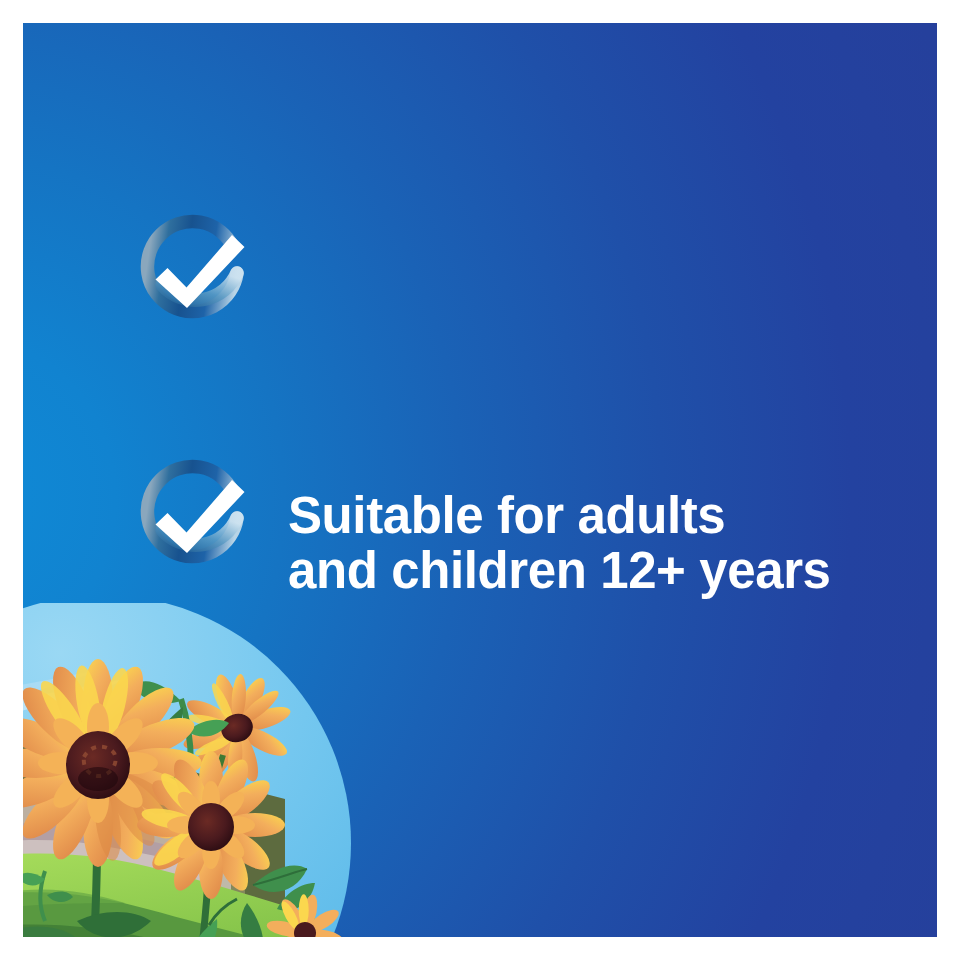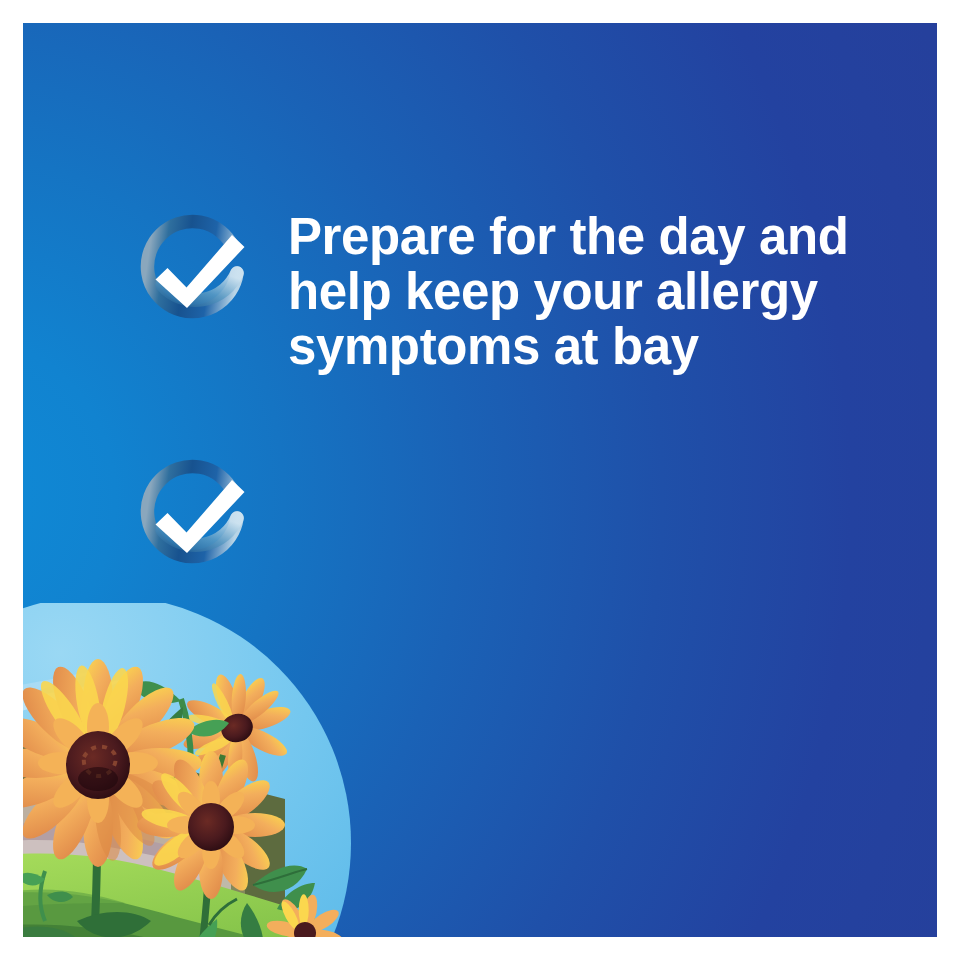--- a/index.html
+++ b/index.html
@@ -96,23 +96,20 @@
         </defs>
 
         <path d="M 93 36
                  A 45 45 0 1 0 97 62" fill="none" stroke="url(#ringgrad1)" stroke-width="13.5" stroke-linecap="round"></path>
         <path d="M 22 74
                  A 45 45 0 0 0 97 62" fill="none" stroke="url(#ringgrad1b)" stroke-width="13.5" stroke-linecap="round" opacity="0.85"></path>
 
         <path d="M 27.5 57 L 46.5 76.5 L 92 24 L 104.5 36 L 47 97 L 15.5 68.5 Z" fill="#ffffff"></path>
       </svg>
     </div>
-    <div class="bullet-text">Prepare for the day and
-help keep your allergy
-symptoms at bay</div>
   </div>
 
   <div class="bullet-row" id="bullet-row-2">
     <div class="check-badge">
       <svg viewBox="0 0 112 112" xmlns="http://www.w3.org/2000/svg">
         <defs>
           <linearGradient id="ringgrad2" x1="0" y1="0.45" x2="1" y2="0.6">
             <stop offset="0%" stop-color="#8aa7bd"></stop>
             <stop offset="18%" stop-color="#2f6f9e"></stop>
             <stop offset="42%" stop-color="#17528f"></stop>
@@ -125,20 +122,22 @@
             <stop offset="100%" stop-color="#cfe4f1"></stop>
           </linearGradient>
         </defs>
         <path d="M 93 36
                  A 45 45 0 1 0 97 62" fill="none" stroke="url(#ringgrad2)" stroke-width="13.5" stroke-linecap="round"></path>
         <path d="M 22 74
                  A 45 45 0 0 0 97 62" fill="none" stroke="url(#ringgrad2b)" stroke-width="13.5" stroke-linecap="round" opacity="0.85"></path>
         <path d="M 27.5 57 L 46.5 76.5 L 92 24 L 104.5 36 L 47 97 L 15.5 68.5 Z" fill="#ffffff"></path>
       </svg>
     </div>
+    <div class="bullet-text">Suitable for adults
+and children 12+ years</div>
   </div>
 
   <div id="sunflower-scene">
     <svg viewBox="0 0 370 360" xmlns="http://www.w3.org/2000/svg">
       <defs>
         <clipPath id="circleclip">
           <circle cx="118" cy="240" r="248"></circle>
         </clipPath>
         <radialGradient id="skygrad" cx="0.25" cy="0.2" r="1">
           <stop offset="0%" stop-color="#9ad8f4"></stop>

